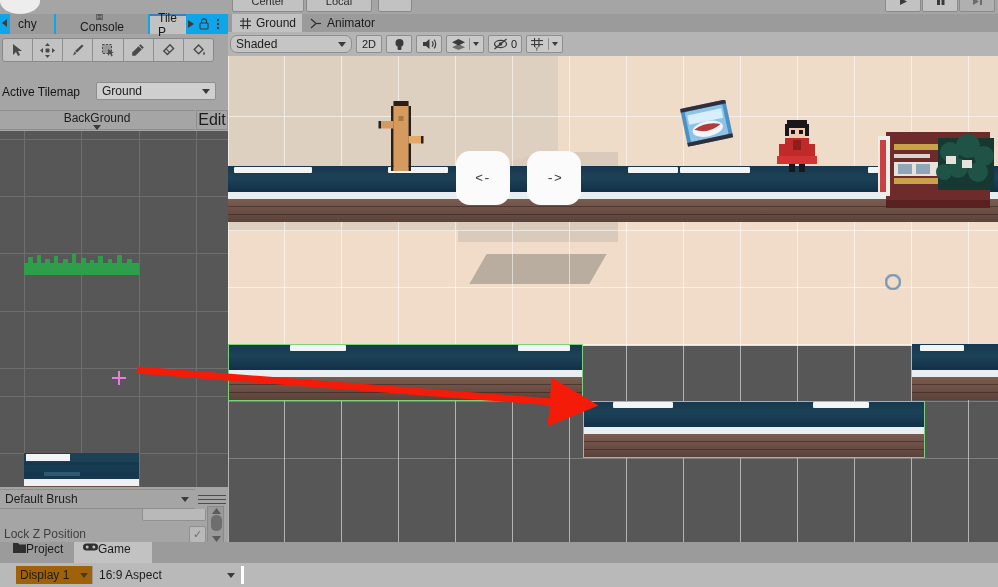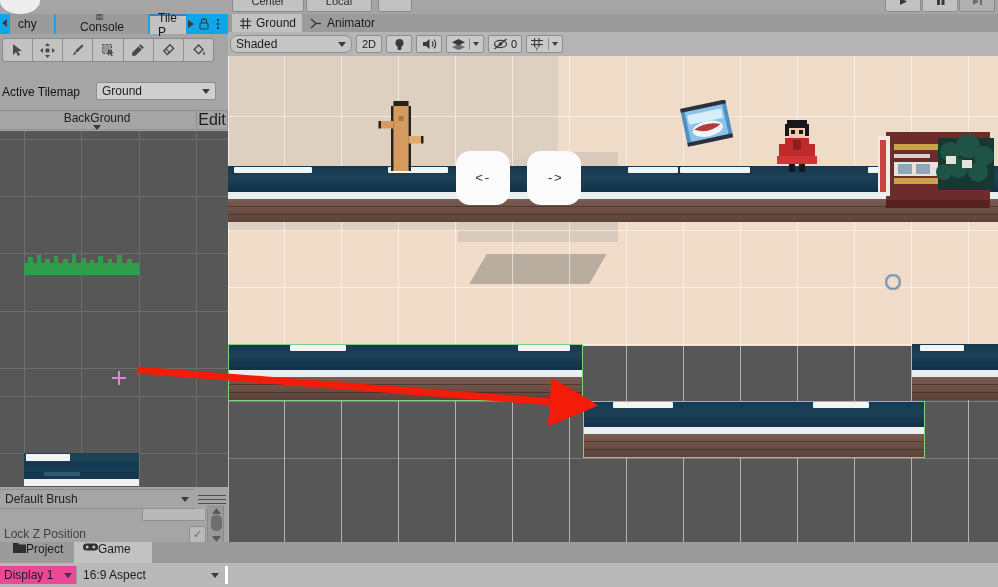--- a/index.html
+++ b/index.html
@@ -143,22 +143,22 @@
 
   
   #bottom{position:absolute;left:0;top:542px;width:998px;height:45px;background:#a5a5a5;}
   #bt-tabbar{position:relative;height:21px;background:#9b9b9b;}
   #tab-project{left:4px;width:80px;background:#9b9b9b;}
   #tab-game{left:74px;width:78px;background:#c2c2c2;}
   .bt-tab{position:absolute;top:0;height:21px;display:flex;align-items:flex-start;
           padding:0 9px;font-size:12px;box-sizing:border-box;}
   #bt-toolbar{position:absolute;left:0;top:21px;width:998px;height:24px;background:#b9b9b9;
               display:flex;align-items:center;gap:0;box-sizing:border-box;}
-  #dd-display{width:76px;height:18px;background:#ec4899;border:none;
-              display:flex;align-items:center;padding:0 4px;box-sizing:border-box;}
+  #dd-display{width:76px;height:18px;background:#a16207;border:none;
+              display:flex;align-items:center;padding:0 4px;box-sizing:border-box;margin-left:16px;}
   #dd-display span{flex:1;font-size:12px;}
   #dd-aspect{width:152px;height:18px;background:#b9b9b9;border-left:1px solid #9a9a9a;
              border-right:3px solid #ffffff;
              display:flex;align-items:center;padding:0 6px;box-sizing:border-box;}
   #dd-aspect span{flex:1;font-size:12px;}
   #scale-grp{display:flex;align-items:center;gap:8px;padding-left:10px;}
   #scale-track{position:relative;width:150px;height:3px;background:#8e8e8e;border-radius:2px;}
   #scale-knob{position:absolute;left:0;top:-4px;width:11px;height:11px;background:#5e5e5e;border-radius:50%;}
   #scale-val{font-size:12px;}
 </style>

